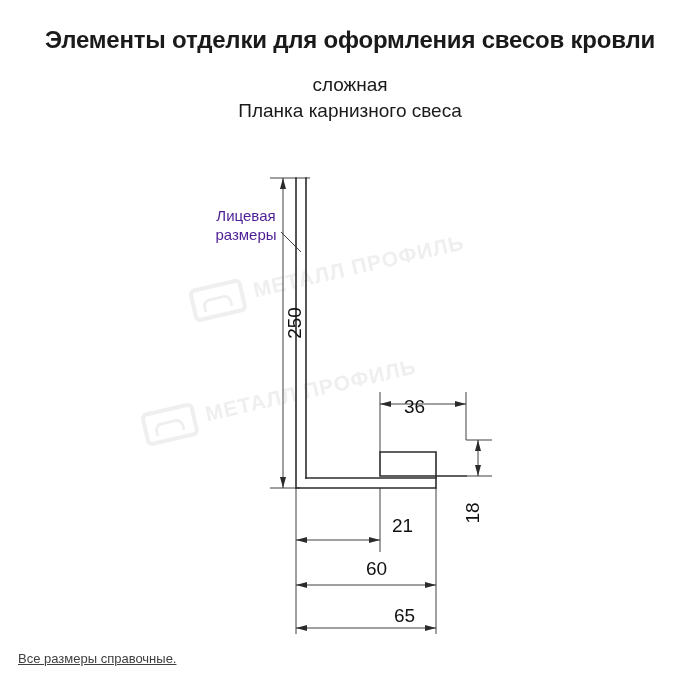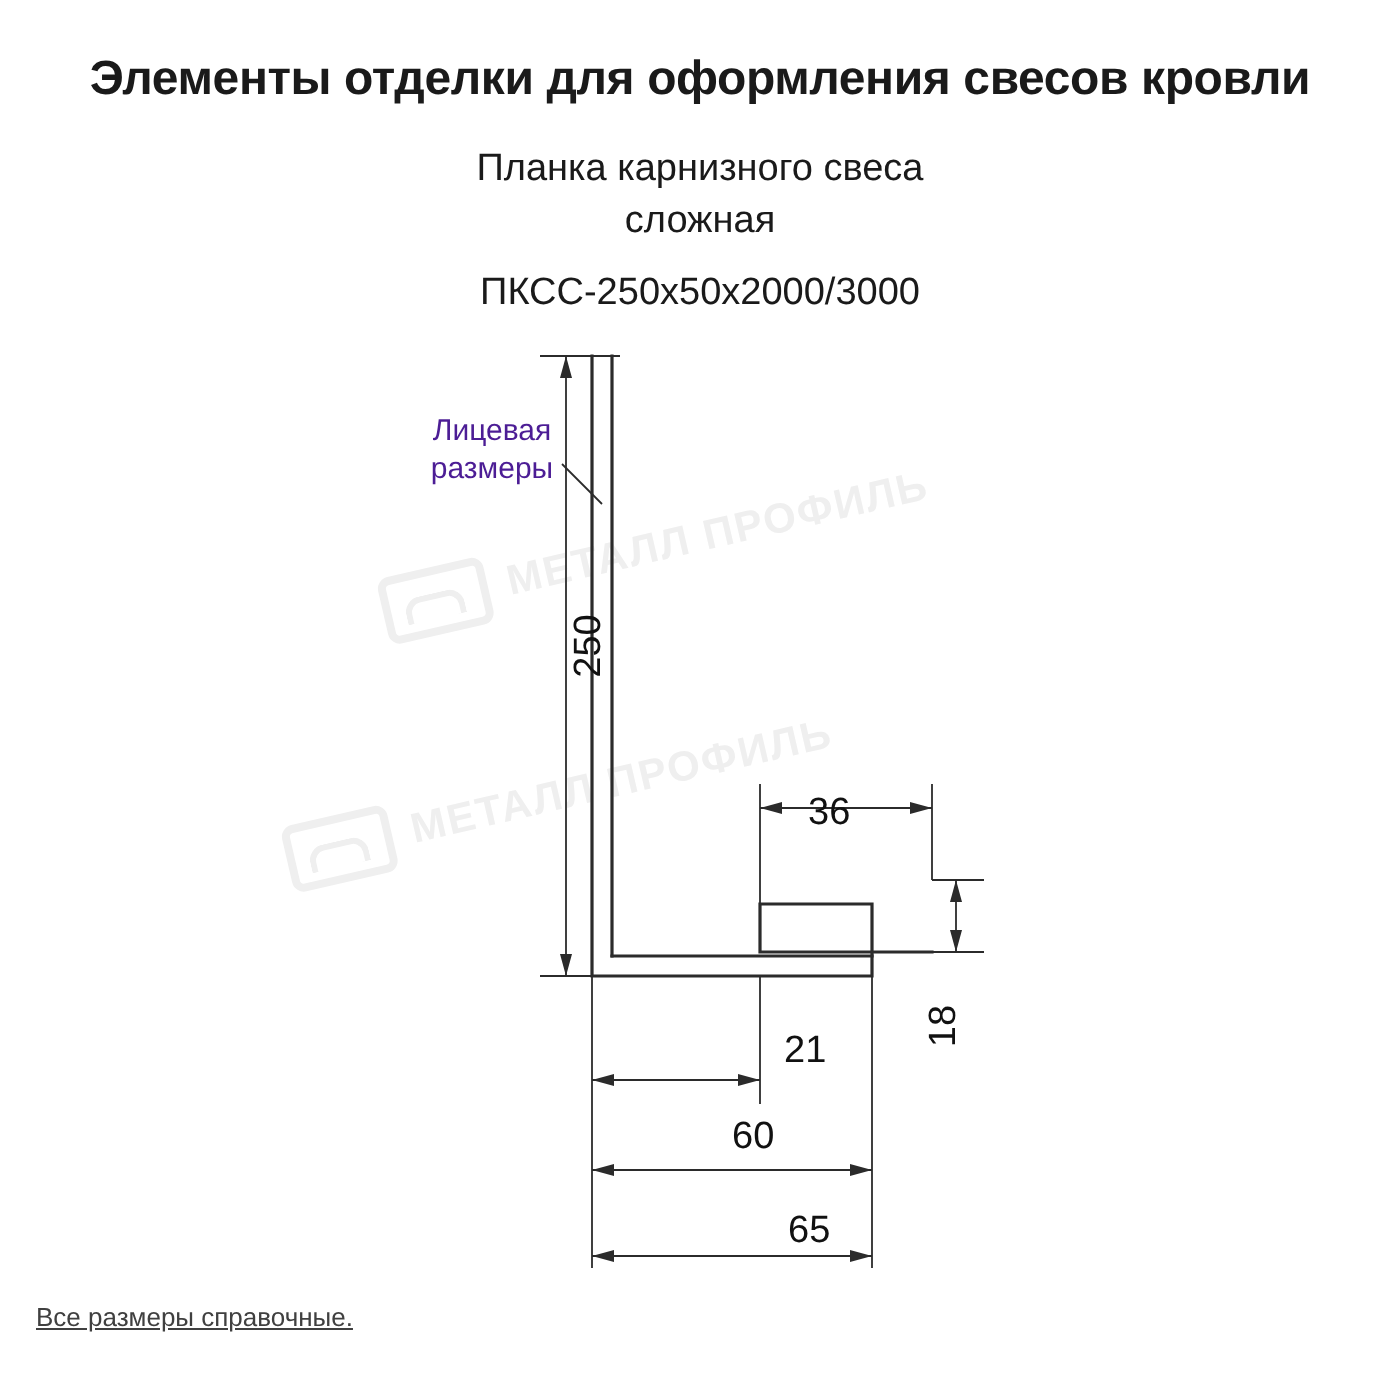--- a/index.html
+++ b/index.html
@@ -136,25 +136,24 @@
   <div class="wm w1">
     <span class="wmlogo"></span><span>МЕТАЛЛ ПРОФИЛЬ</span>
   </div>
   <div class="wm w2">
     <span class="wmlogo"></span><span>МЕТАЛЛ ПРОФИЛЬ</span>
   </div>
 
   <div class="title">Элементы отделки для оформления свесов кровли</div>
 
   <div class="subtitle">
+    <div>сложная</div>
     <div>Планка карнизного свеса</div>
-    <div>сложная</div>
-  </div>
-
-  <div class="code">ПКСС-250х50х2000/3000</div>
+  </div>
+
 
   <svg class="drawing" viewBox="0 0 700 700">
     <g stroke="#2b2b2b" fill="none" stroke-width="1.6" stroke-linecap="square">
 
       <path d="M 296 178 L 296 488 L 436 488 L 436 452 L 380 452 L 380 476 L 466 476"></path>
       <path d="M 306 178 L 306 478"></path>
       <path d="M 306 478 L 436 478"></path>
       <path d="M 380 452 L 380 442" opacity="0"></path>
     </g>
 

